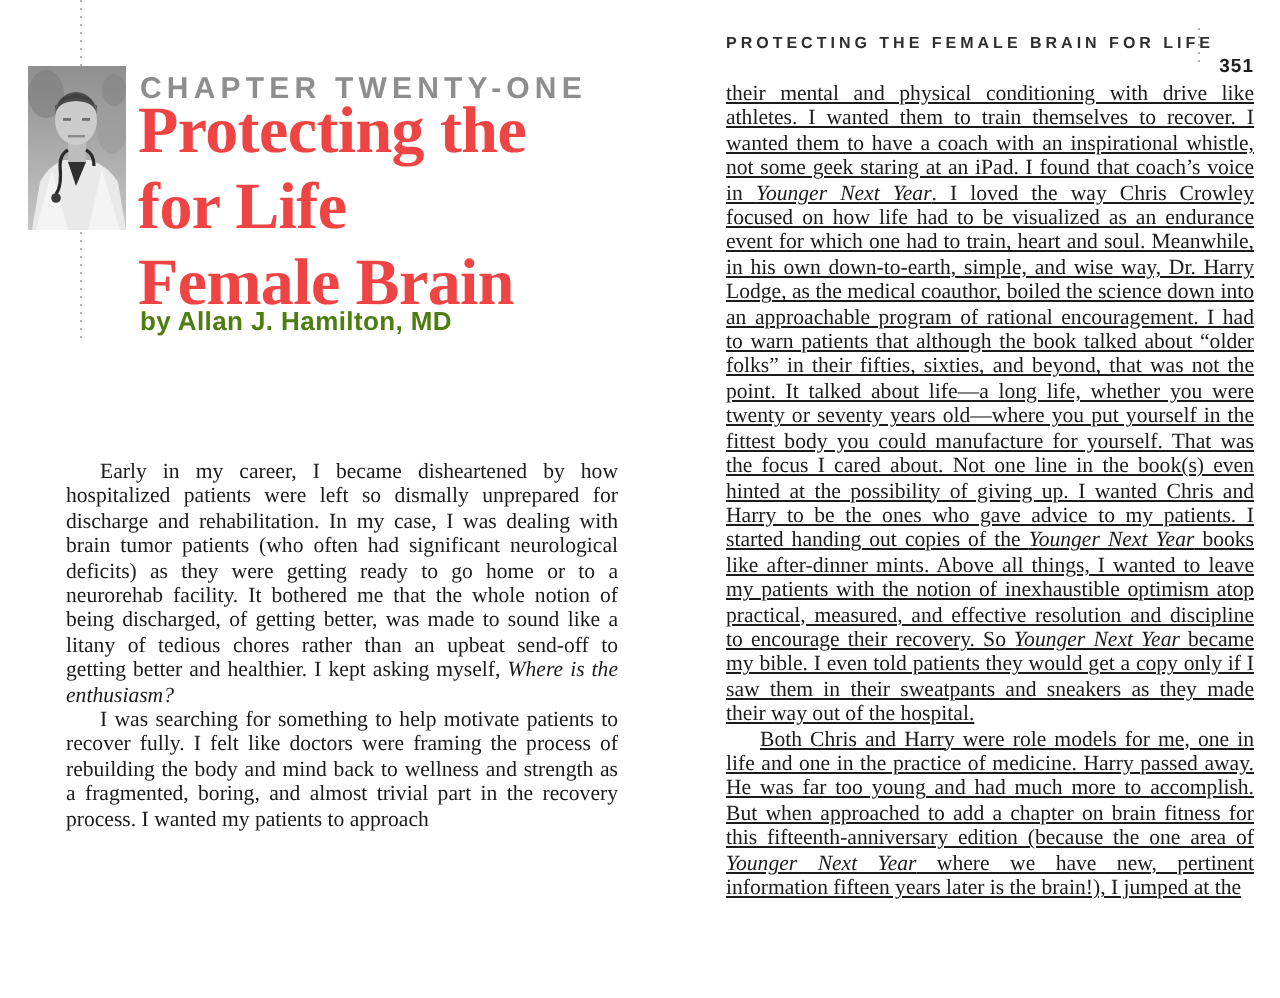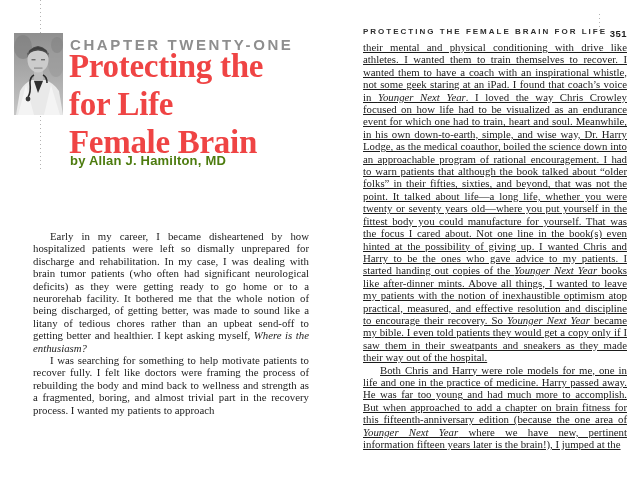--- a/index.html
+++ b/index.html
@@ -30,21 +30,21 @@
   .byline{
     position:absolute;left:70px;top:153px;
     font-family:"Liberation Sans", sans-serif;font-weight:bold;
     font-size:13px;color:#4d7c0f;letter-spacing:0.2px;white-space:nowrap;
   }
   
   .running-header{position:absolute;left:363px;top:14px;width:264px;height:18px;}
   .rh-text{
     position:absolute;left:0;right:36px;top:3px;text-align:center;
     font-family:"Liberation Sans", sans-serif;font-weight:bold;
-    font-size:8px;letter-spacing:2px;color:#2f2f2f;white-space:nowrap;margin-top:10px;
+    font-size:8px;letter-spacing:2px;color:#2f2f2f;white-space:nowrap;
   }
   .rh-dots{
     position:absolute;right:27px;top:0;width:1px;height:18px;
     background:repeating-linear-gradient(to bottom,#b3b3b3 0 1px,transparent 1px 4px);
   }
   .folio{
     position:absolute;right:0;top:14px;
     font-family:"Liberation Sans", sans-serif;font-weight:bold;
     font-size:9.5px;color:#1e1e1e;letter-spacing:0.5px;
   }

